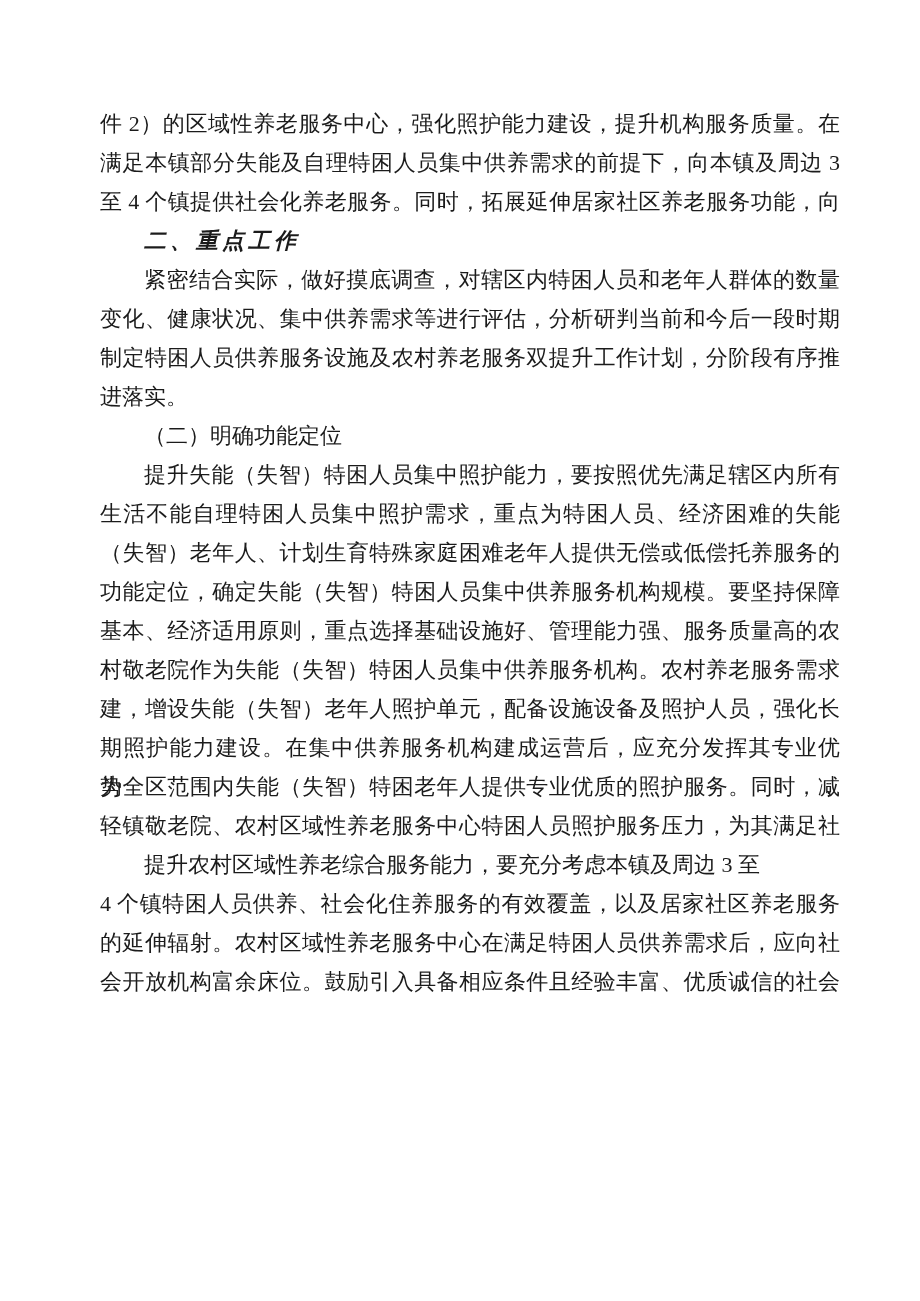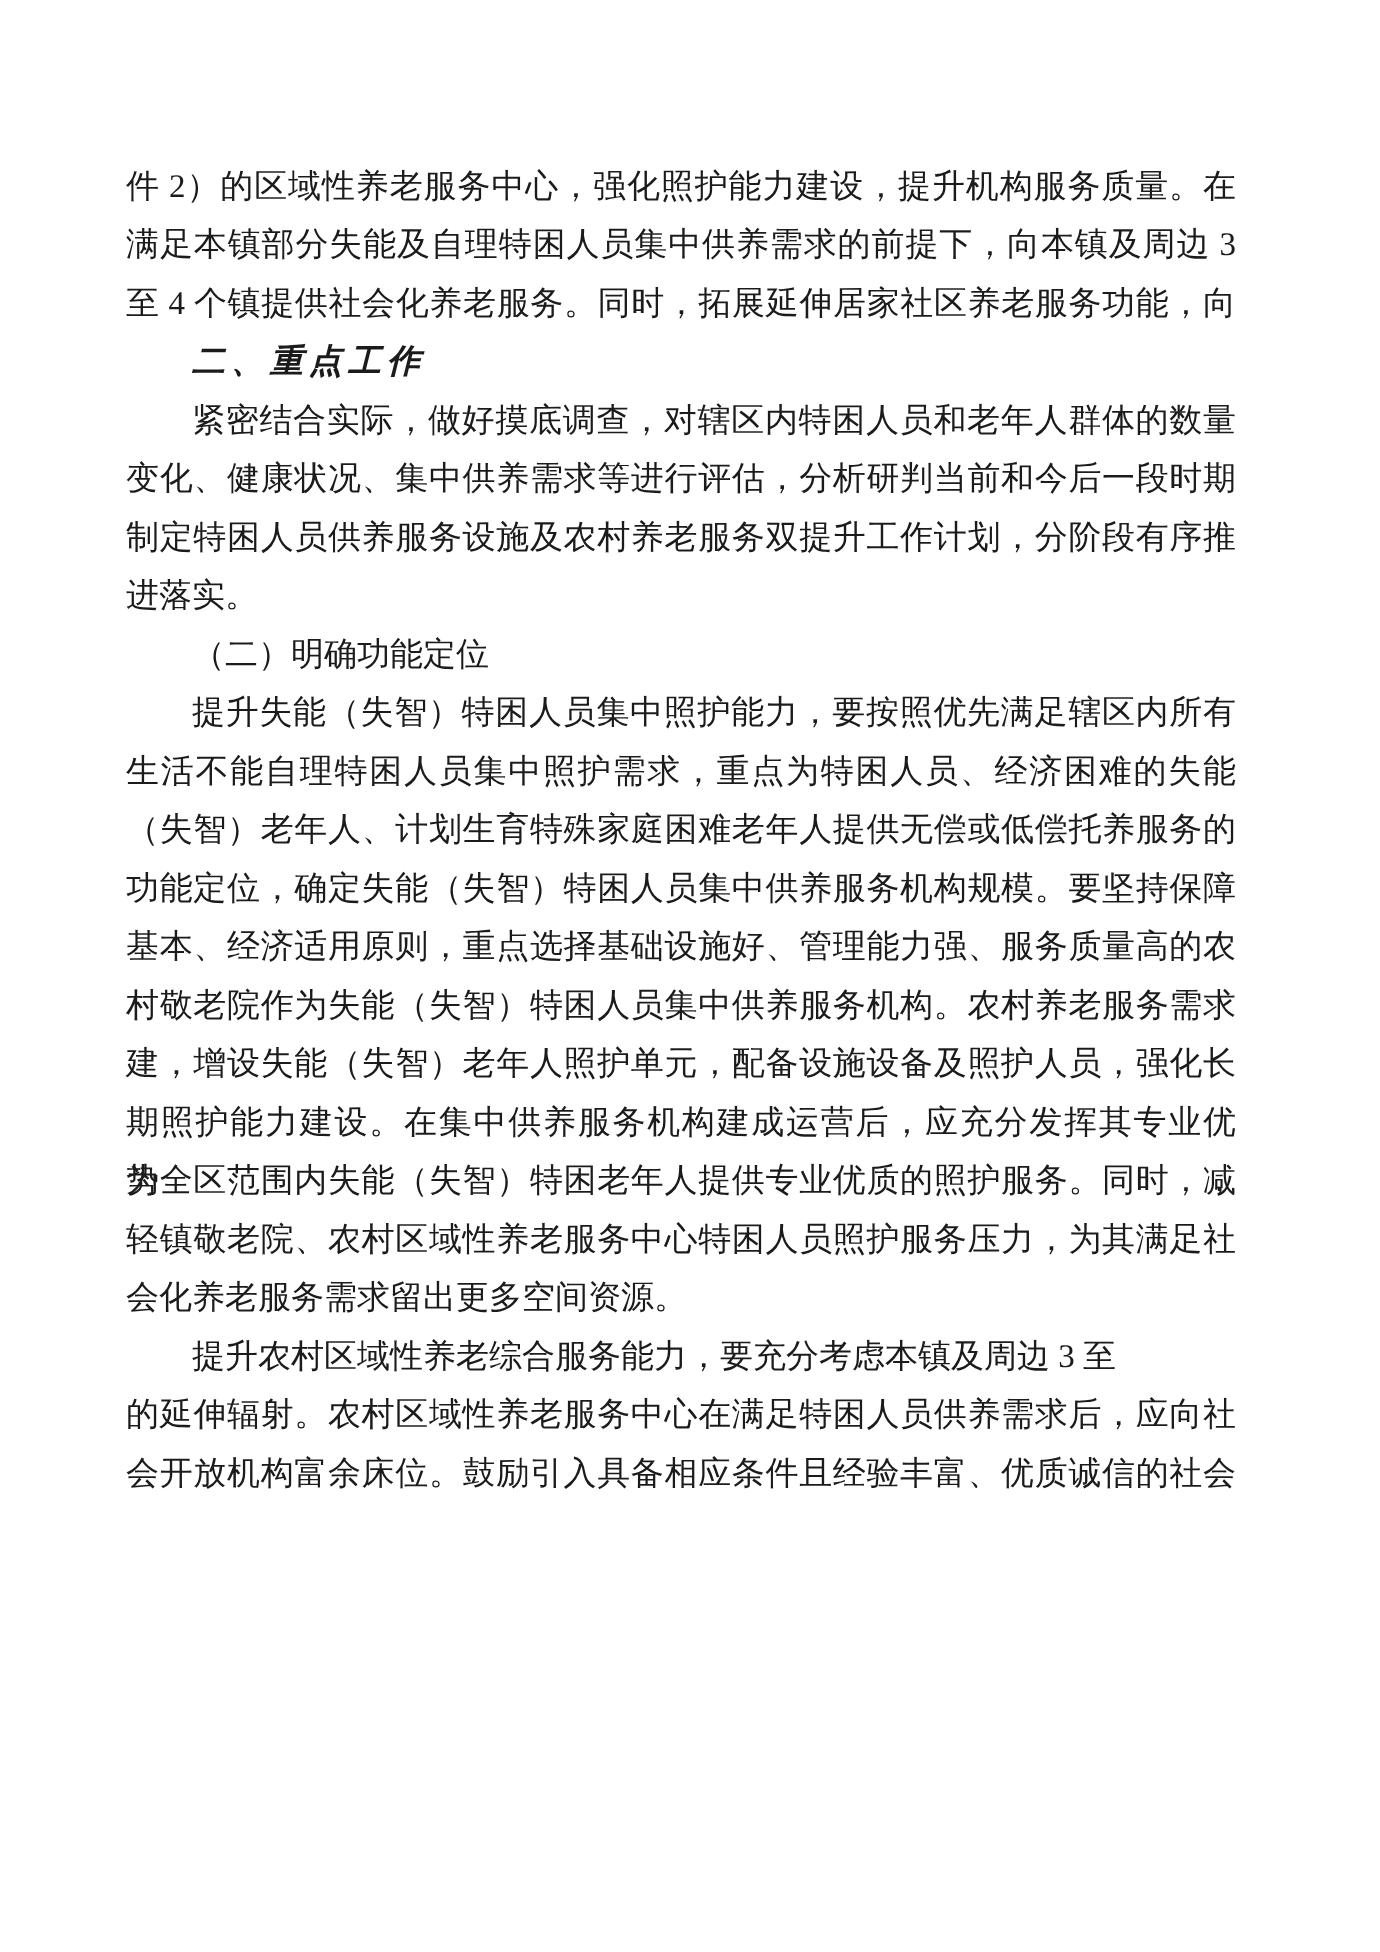--- a/index.html
+++ b/index.html
@@ -11,21 +11,21 @@
     position: relative;
     width: 920px;
     height: 1301px;
     background: #ffffff;
     overflow: hidden;
     font-family: "Liberation Serif", "DejaVu Serif", serif;
     color: #1b1b1b;
   }
   .doc {
     position: absolute;
-    left: 84px;
+    left: 100px;
     top: 104px;
     width: 740px;
     font-size: 22px;
   }
   .line {
     height: 39px;
     line-height: 39px;
     white-space: nowrap;
   }
   .fill {
@@ -60,18 +60,18 @@
     <div class="line fill indent">提升失能（失智）特困人员集中照护能力，要按照优先满足辖区内所有</div>
     <div class="line fill">生活不能自理特困人员集中照护需求，重点为特困人员、经济困难的失能</div>
     <div class="line fill">（失智）老年人、计划生育特殊家庭困难老年人提供无偿或低偿托养服务的</div>
     <div class="line fill">功能定位，确定失能（失智）特困人员集中供养服务机构规模。要坚持保障</div>
     <div class="line fill">基本、经济适用原则，重点选择基础设施好、管理能力强、服务质量高的农</div>
     <div class="line fill">村敬老院作为失能（失智）特困人员集中供养服务机构。农村养老服务需求</div>
     <div class="line fill">建，增设失能（失智）老年人照护单元，配备设施设备及照护人员，强化长</div>
     <div class="line fill">期照护能力建设。在集中供养服务机构建成运营后，应充分发挥其专业优势，</div>
     <div class="line fill">为全区范围内失能（失智）特困老年人提供专业优质的照护服务。同时，减</div>
     <div class="line fill">轻镇敬老院、农村区域性养老服务中心特困人员照护服务压力，为其满足社</div>
-    <div class="line">会化养老服务需求留出更多空间资源。</div>
     <div class="line indent">提升农村区域性养老综合服务能力，要充分考虑本镇及周边 3 至</div>
+    <div class="line fill">4 个镇特困人员供养、社会化住养服务的有效覆盖，以及居家社区养老服务</div>
     <div class="line fill">的延伸辐射。农村区域性养老服务中心在满足特困人员供养需求后，应向社</div>
     <div class="line fill">会开放机构富余床位。鼓励引入具备相应条件且经验丰富、优质诚信的社会</div>
   </div>
 </div>
 
 </body></html>

